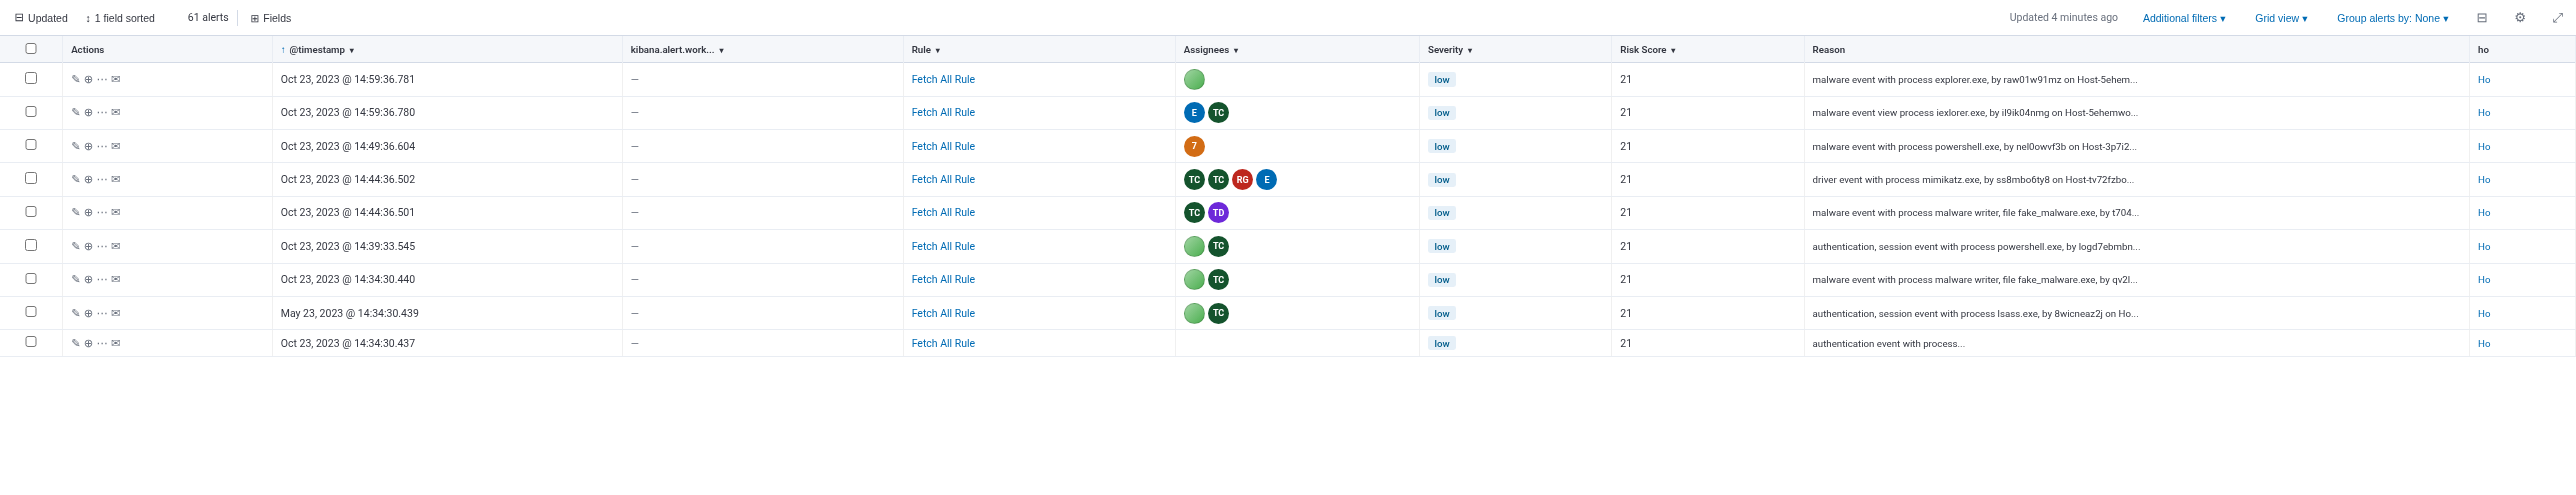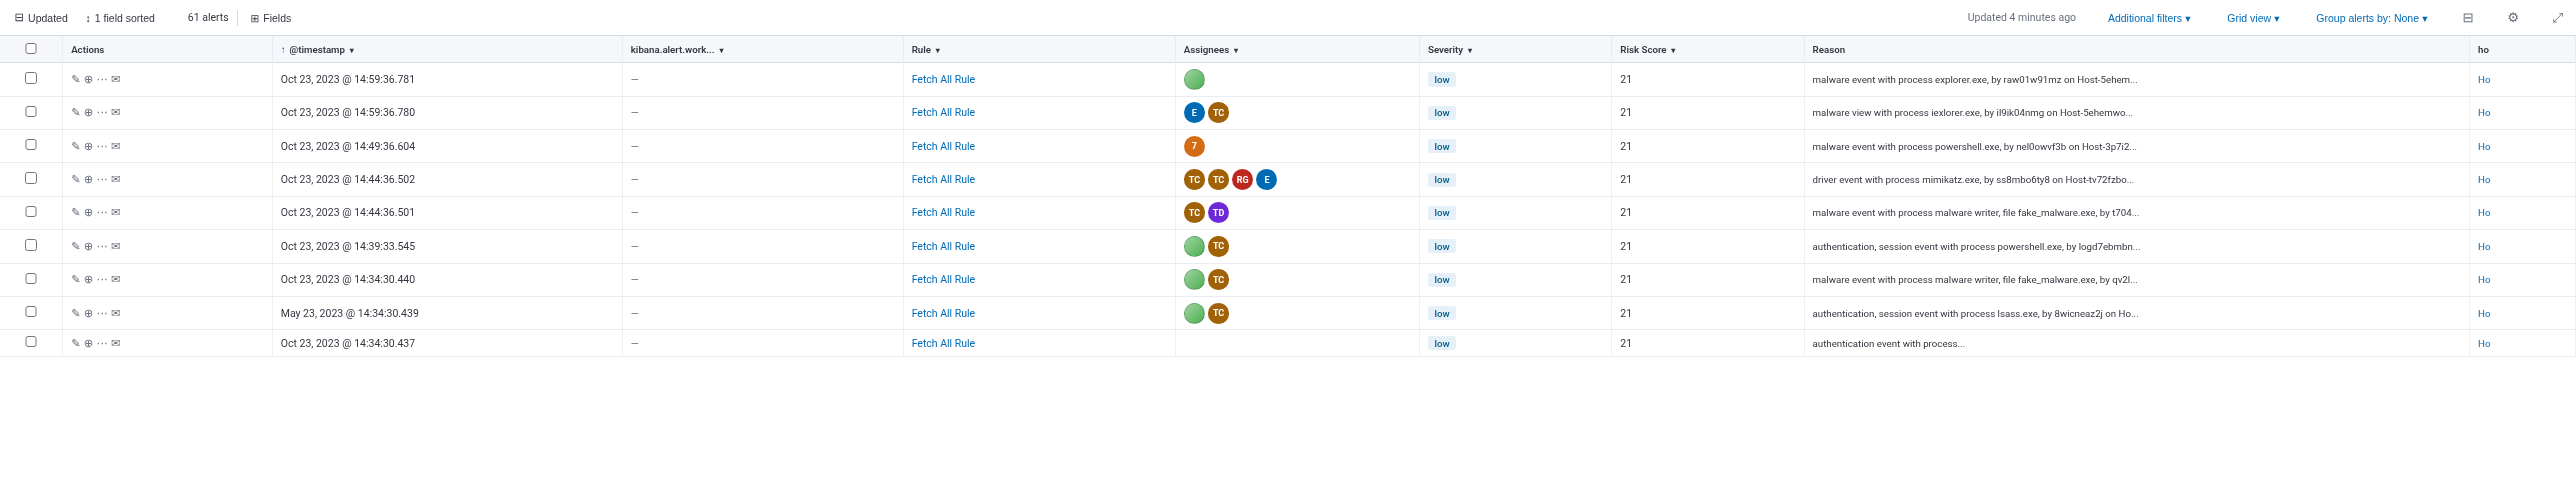--- a/index.html
+++ b/index.html
@@ -21,21 +21,21 @@
     }
     .toolbar-left {
       display: flex;
       align-items: center;
       gap: 8px;
       flex: 1;
     }
     .toolbar-right {
       display: flex;
       align-items: center;
-      gap: 27px;
+      gap: 20px;
     }
     .toolbar-btn {
       display: flex;
       align-items: center;
       gap: 4px;
       cursor: pointer;
       color: #343741;
       font-size: 10.5px;
       background: none;
       border: none;
@@ -136,21 +136,21 @@
       justify-content: center;
       width: 21px;
       height: 21px;
       border-radius: 50%;
       font-size: 9px;
       font-weight: 700;
       color: #fff;
       margin-right: 1.6px;
     }
     .av-blue { background: #006bb4; }
-    .av-teal { background: #a16207; border-radius: 10px; }
+    .av-teal { background: #14532d; }
     .av-red { background: #bd271e; }
     .av-purple { background: #6d28d9; }
     .av-orange { background: #d26c15; }
     .av-img {
       width: 21px;
       height: 21px;
       border-radius: 50%;
       display: inline-block;
       margin-right: 1.6px;
       background: #ccc;
@@ -330,21 +330,21 @@
           <td><span class="dash-text">—</span></td>
           <td><a class="rule-link">Fetch All Rule</a></td>
           <td>
             <div class="assignees-cell">
               <span class="avatar av-blue">E</span>
               <span class="avatar av-teal">TC</span>
             </div>
           </td>
           <td><span class="severity-badge severity-low">low</span></td>
           <td>21</td>
-          <td><span class="reason-text">malware view with process iexlorer.exe, by il9ik04nmg on Host-5ehemwo...</span></td>
+          <td><span class="reason-text">malware event view process iexlorer.exe, by il9ik04nmg on Host-5ehemwo...</span></td>
           <td><a class="hc-link">Ho</a></td>
         </tr>
         <tr>
           <td class="checkbox-cell"><input type="checkbox" style=""></td>
           <td>
     <div class="action-icons">
       <span class="action-icon" title="edit">✎</span>
       <span class="action-icon" title="graph">⊕</span>
       <span class="action-icon" title="more">⋯</span>
       <span class="action-icon" title="alert">✉</span>

